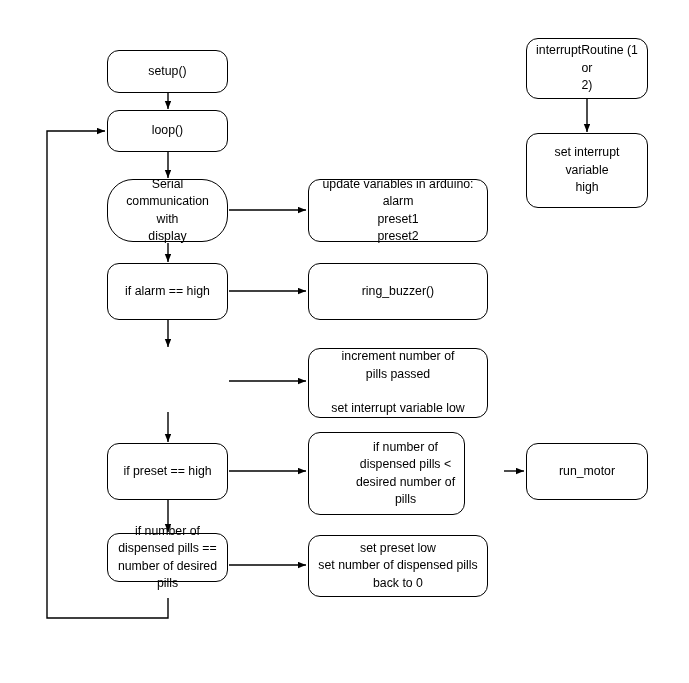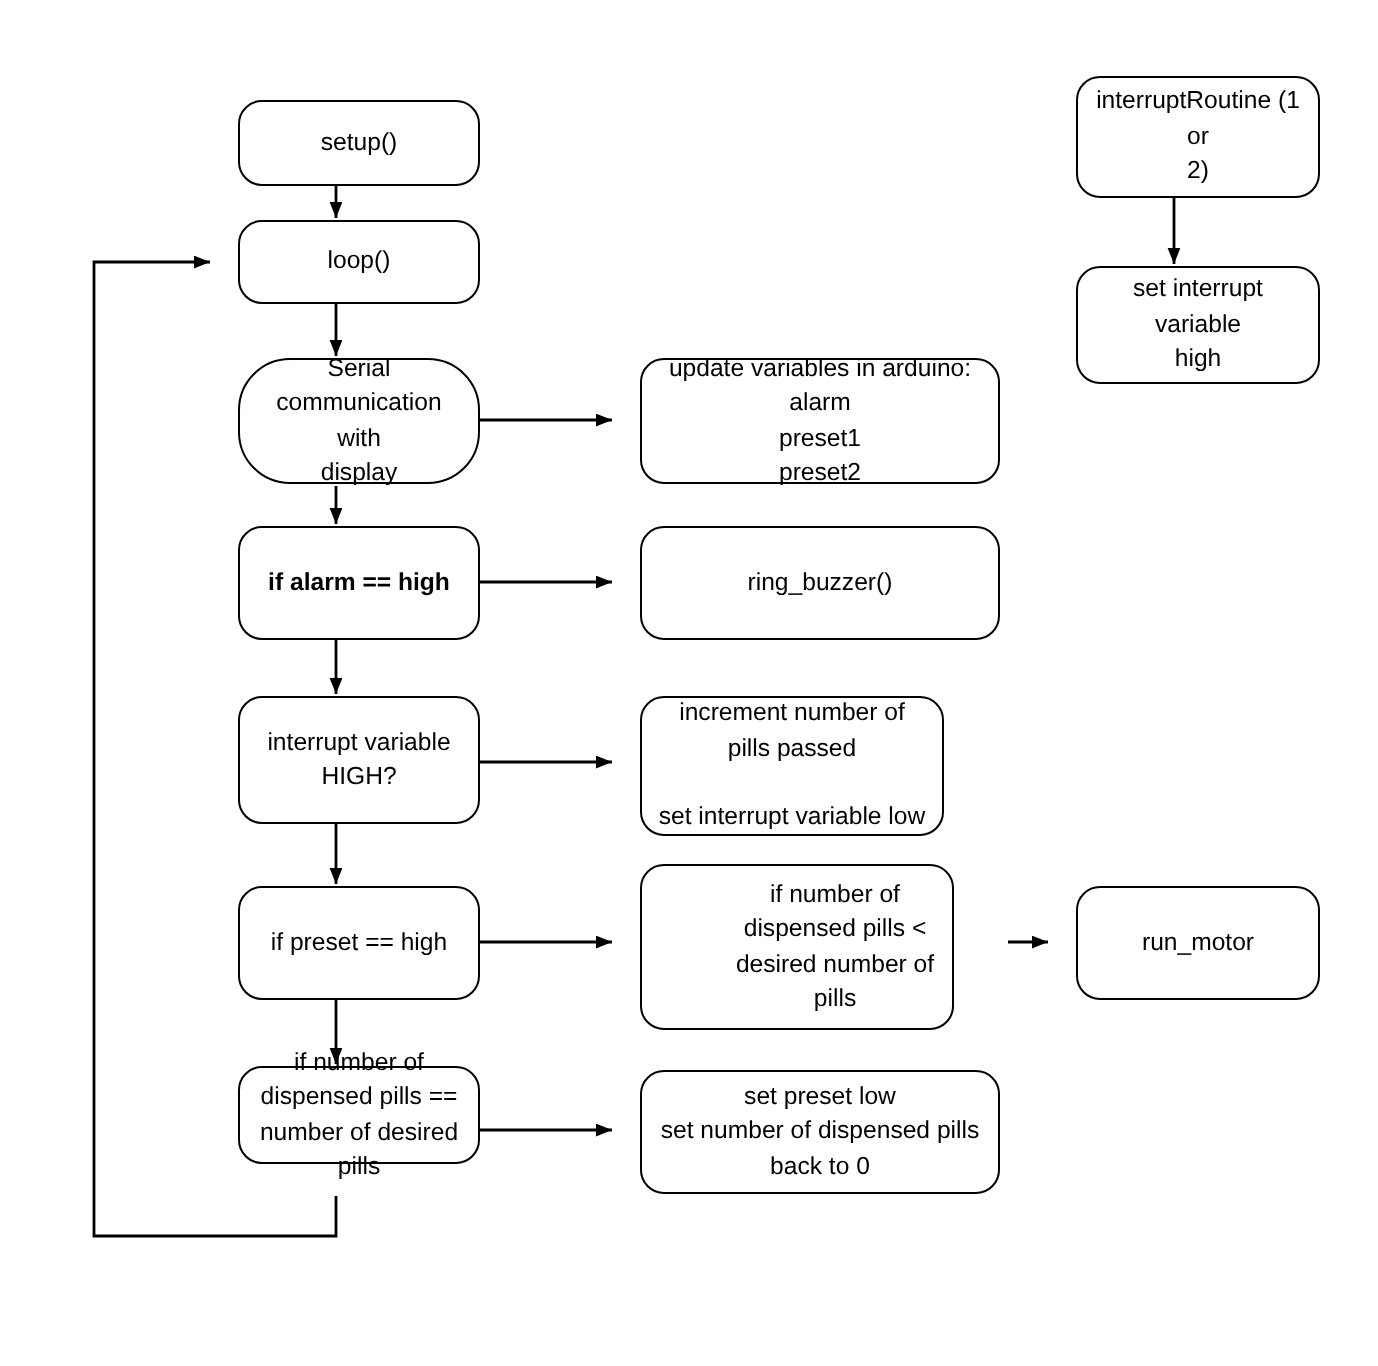--- a/index.html
+++ b/index.html
@@ -24,21 +24,20 @@
     display: flex;
     align-items: center;
     justify-content: center;
     text-align: center;
     color: #000000;
     font-size: 12.3px;
     line-height: 1.42;
     padding: 2px 6px;
     white-space: pre-line;
     z-index: 2;
-    margin-left: 12px;
   }
   svg.edges {
     position: absolute;
     left: 0;
     top: 0;
     width: 689px;
     height: 683px;
     z-index: 1;
     pointer-events: none;
   }
@@ -92,28 +91,26 @@
 
   <div class="node" style="left:107px; top:179px; width:121px; height:63px;border-radius:26px;">Serial
 communication with
 display</div>
 
   <div class="node" style="left:308px; top:179px; width:180px; height:63px;">update variables in arduino:
 alarm
 preset1
 preset2</div>
 
-  <div class="node" style="left:107px; top:263px; width:121px; height:57px;font-weight:bold;">if alarm == high</div>
+  <div class="node" style="left:107px; top:263px; width:121px; height:57px;">if alarm == high</div>
 
   <div class="node" style="left:308px; top:263px; width:180px; height:57px;">ring_buzzer()</div>
 
-  <div class="node" style="left:107px; top:348px; width:121px; height:64px;">interrupt variable
-HIGH?</div>
 
-  <div class="node" style="left:308px; top:348px; width:152px; height:70px;">increment number of
+  <div class="node" style="left:308px; top:348px; width:180px; height:70px;">increment number of
 pills passed
 
 set interrupt variable low</div>
 
   <div class="node" style="left:107px; top:443px; width:121px; height:57px;">if preset == high</div>
 
   <div class="node" style="left:308px; top:432px; width:157px; height:83px;padding-left:44px;">if number of dispensed pills &lt;
 desired number of pills</div>
 
   <div class="node" style="left:526px; top:443px; width:122px; height:57px;">run_motor</div>
@@ -123,16 +120,16 @@
 number of desired
 pills</div>
 
   <div class="node" style="left:308px; top:535px; width:180px; height:62px;">set preset low
 set number of dispensed pills
 back to 0</div>
 
   <div class="node" style="left:526px; top:38px; width:122px; height:61px;">interruptRoutine (1 or
 2)</div>
 
-  <div class="node" style="left:526px; top:133px; width:122px; height:59px;">set interrupt variable
+  <div class="node" style="left:526px; top:133px; width:122px; height:75px;">set interrupt variable
 high</div>
 
 </div>
 
 </body></html>

